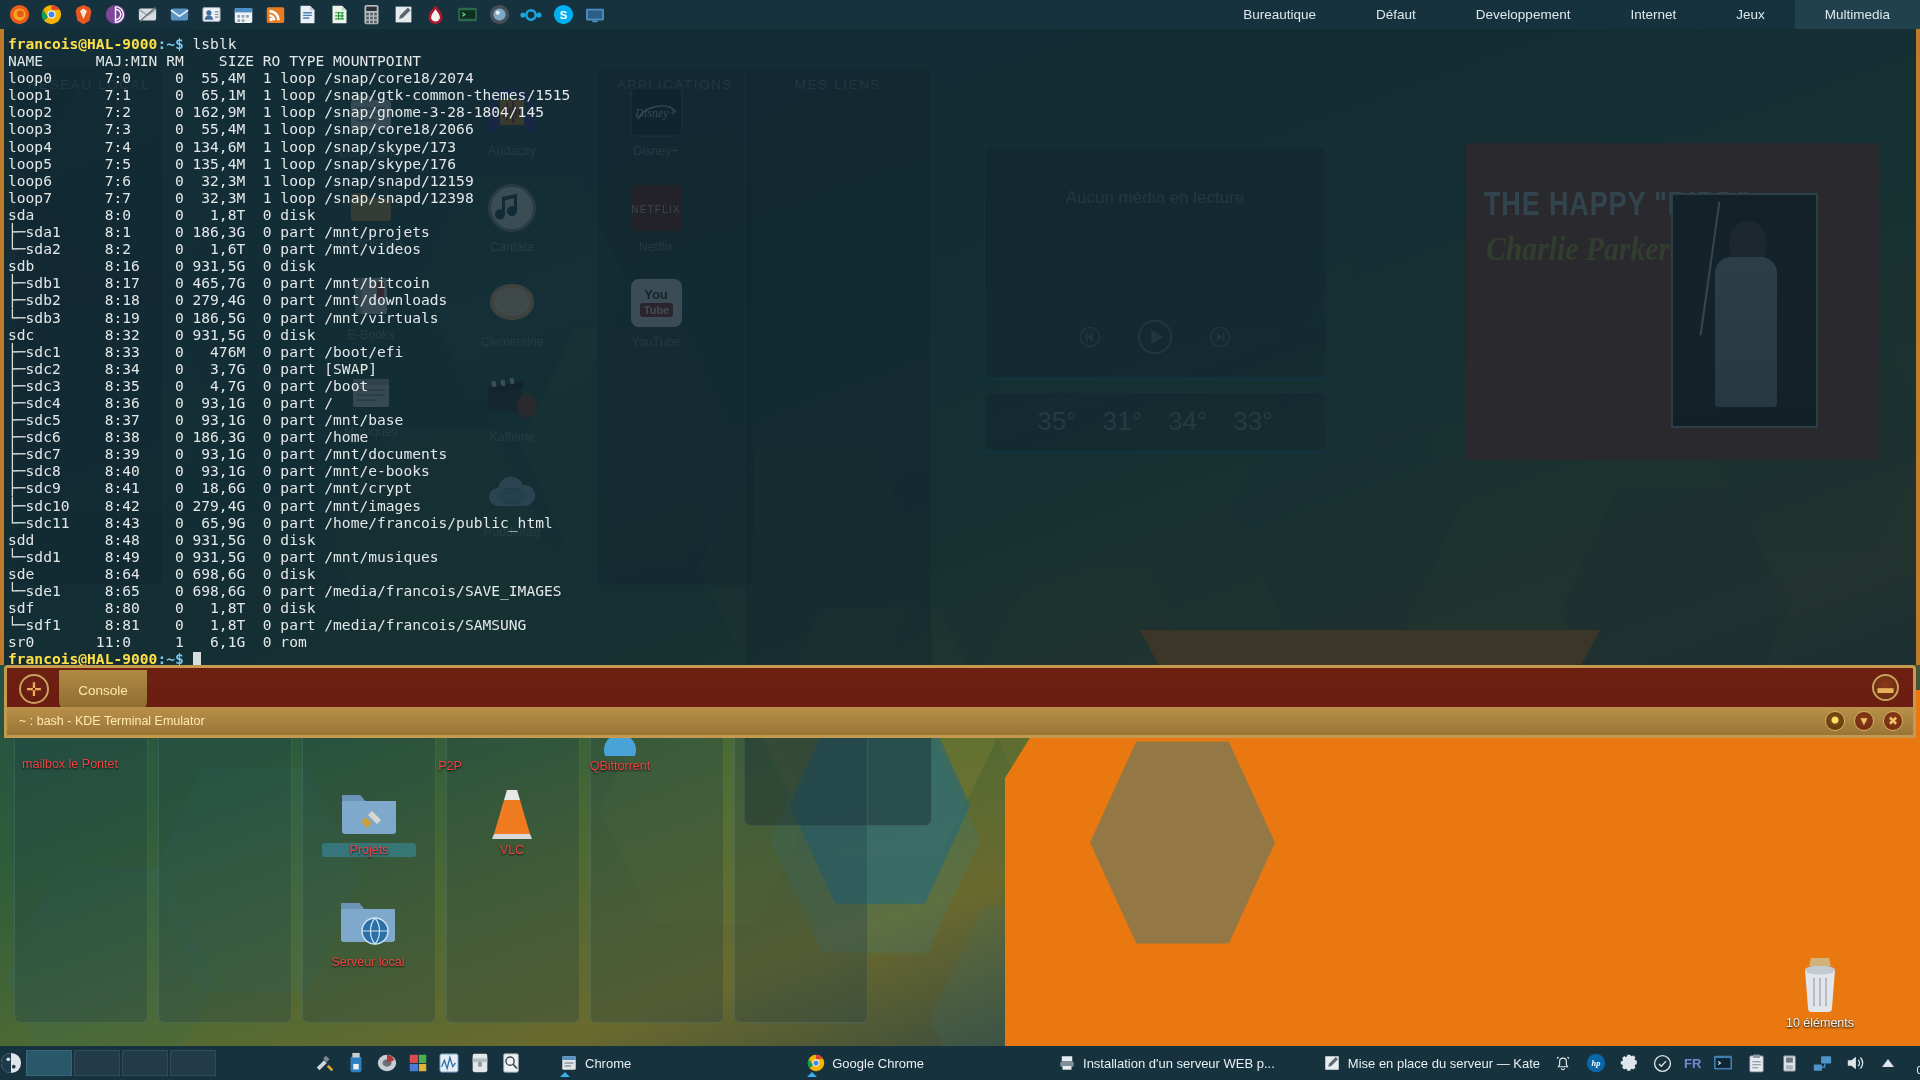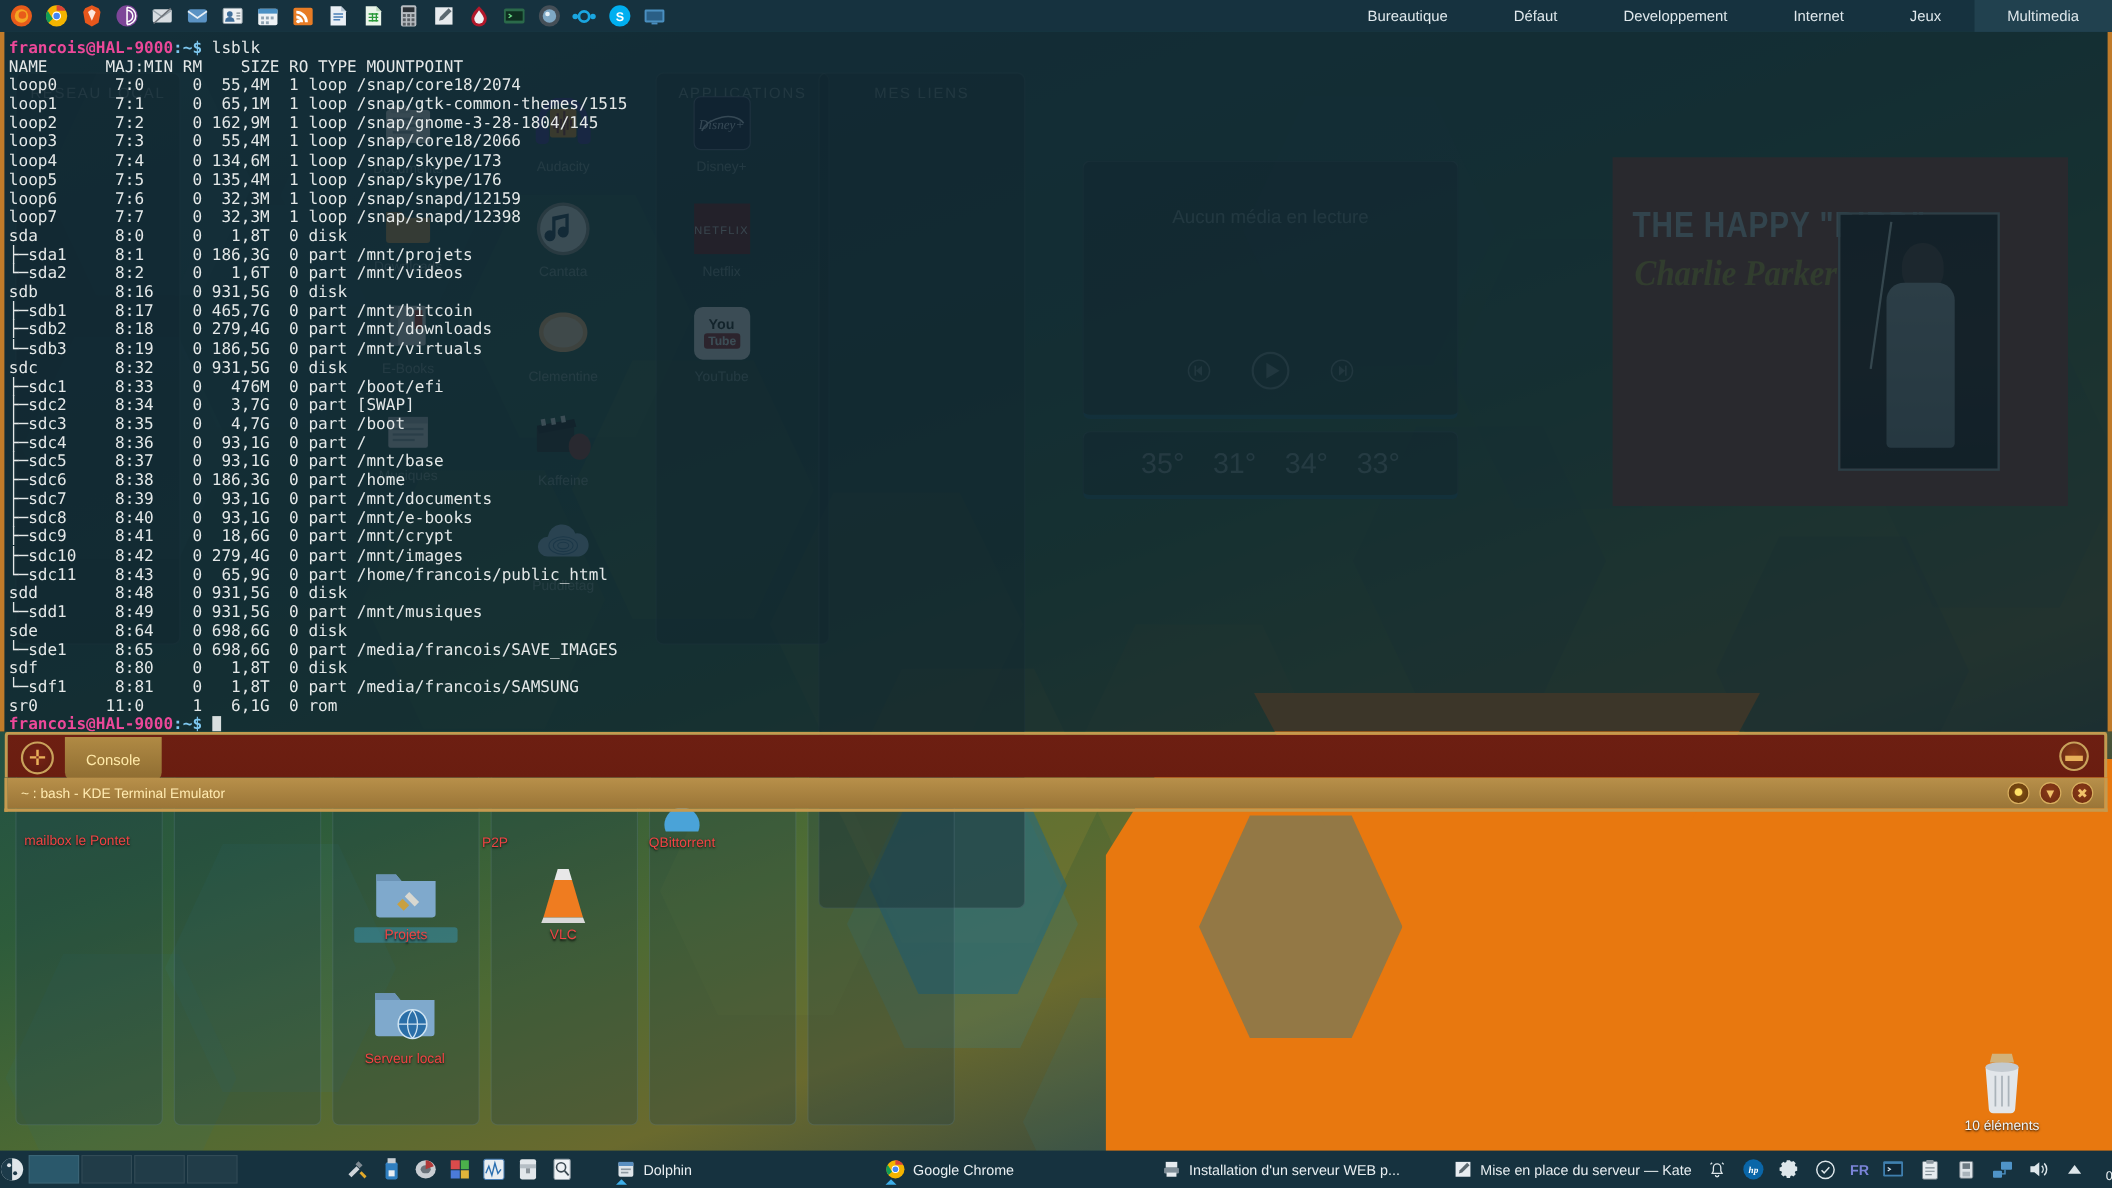--- a/index.html
+++ b/index.html
@@ -124,21 +124,21 @@
     border-left: 4px solid #c07b2a;
     border-right: 4px solid #c07b2a;
     color: #e4e8e8;
     font-family: "DejaVu Sans Mono", "Liberation Mono", monospace;
     font-size: 14.6px; line-height: 17.1px;
     padding: 6px 0 0 4px;
     white-space: pre;
     overflow: hidden;
     z-index: 40;
   }
-  #term-body .prompt-u { color: #ec4899; font-weight: 700; }
+  #term-body .prompt-u { color: #fde047; font-weight: 700; }
   #term-body .prompt-p { color: #7ec8f0; font-weight: 700; }
   .cursor { display:inline-block; width:8px; height:14px; background:#d8dede; vertical-align:-2px; }
 
   #term-chrome { position: absolute; left: 0; top: 665px; width: 1920px; height: 78px; z-index: 41; }
   #tabbar {
     position: absolute; left: 4px; top: 0; right: 4px; height: 42px;
     background: linear-gradient(180deg,#6d1f12 0%, #6a1d10 100%);
     border-top: 3px solid #c59a4f; border-left: 3px solid #c59a4f; border-right: 3px solid #c59a4f;
     border-radius: 4px 4px 0 0;
   }
@@ -812,21 +812,21 @@
     </div>
     <div id="tasks">
       <div class="task" style="margin-left:14px">
         <span class="uline"></span>
         <svg width="18" height="18" viewBox="0 0 24 24">
             <rect x="3" y="3" width="18" height="18" rx="2" fill="#dfe5e9"></rect>
             <rect x="3" y="3" width="18" height="5" fill="#5a8fc0"></rect>
             <rect x="6" y="11" width="12" height="2" fill="#8d98a0"></rect>
             <rect x="6" y="15" width="9" height="2" fill="#8d98a0"></rect>
           </svg>
-        <span>Dolphin</span>
+        <span>Chrome</span>
       </div>
       <div class="task" style="margin-left:150px">
         <span class="uline"></span>
         <svg width="18" height="18" viewBox="0 0 24 24">
             <circle cx="12" cy="12" r="11" fill="#f4b400"></circle>
             <path d="M12 1a11 11 0 0 1 9.5 5.5H12z" fill="#db4437"></path>
             <path d="M2.6 6.5L8 15 3.5 19A11 11 0 0 1 2.6 6.5z" fill="#0f9d58"></path>
             <circle cx="12" cy="12" r="4.6" fill="#fff"></circle>
             <circle cx="12" cy="12" r="3.4" fill="#4285f4"></circle>
           </svg>

